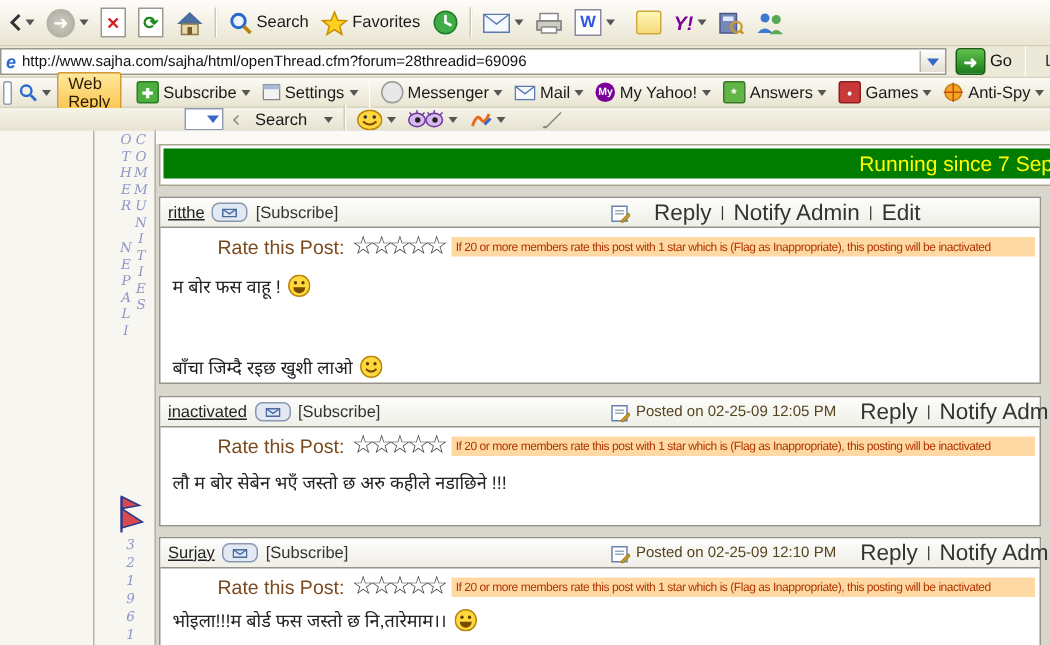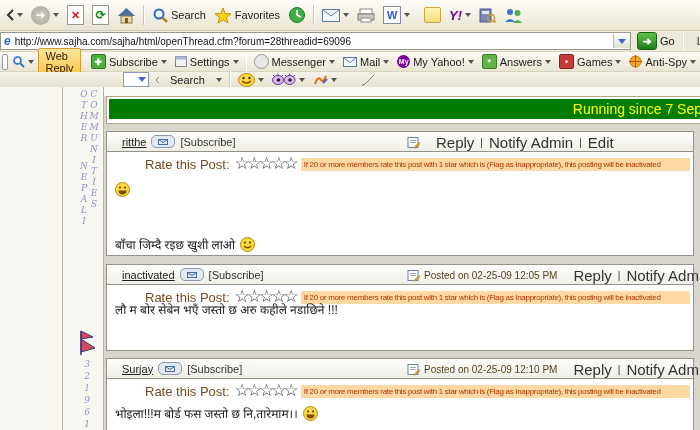--- a/index.html
+++ b/index.html
@@ -53,21 +53,21 @@
   #main{position:absolute;left:103px;top:0;right:0;bottom:0;background:#d9d6ce;border-left:1px solid #b5b2aa;overflow:hidden}
   #main-top-strip{position:absolute;top:0;left:0;right:0;height:9px;background:#fbfaf6}
   #banner-box{position:absolute;left:2px;top:9px;width:600px;height:26px;background:#fff;border:1px solid #aaa690}
   #banner{margin:2px;height:20px;background:#007c00;color:#ffff00;font-size:14px;line-height:20px;
     text-align:right;padding-right:3px;white-space:nowrap;overflow:hidden}
   .post{position:absolute;left:2px;width:586px;background:#fff;border:1px solid #96928a}
   #post1{top:44px;height:123px}
   #post2{top:177px;height:85px}
   #post3{top:271px;height:120px}
   .post-header{position:relative;height:19px;border-bottom:1px solid #96928a;
-    background:linear-gradient(#fdfdfb,#efeee7);display:flex;align-items:center;gap:5px;padding:0 15px;font-size:11px}
+    background:linear-gradient(#fdfdfb,#efeee7);display:flex;align-items:center;gap:5px;padding:0 5px;font-size:11px}
   .author{color:#222;text-decoration:underline;cursor:pointer}
   .pm-btn{width:22px;height:11px;border-radius:5px;background:#e3e9f2;border:1px solid #8898b0;
     display:flex;align-items:center;justify-content:center}
   .subscribe{color:#333}
   .hdr-right{position:absolute;left:300px;top:50%;transform:translateY(-50%);display:flex;align-items:center;gap:4px;white-space:nowrap}
   .posted{font-size:10px;color:#55431f}
   .hlink{font-size:15px;color:#333;cursor:pointer}
   .pipe{font-size:10px;color:#333;margin:0 2px}
   .rate-row{display:flex;align-items:center;margin:5px 3px 0 38px;gap:5px}
   .rate-label{font-size:13px;color:#7a4a1e;white-space:nowrap}
@@ -336,20 +336,21 @@
           <span class="pipe">|</span>
           <span class="hlink">Edit</span>
         </span>
       </div>
       <div class="rate-row">
         <span class="rate-label">Rate this Post:</span>
         <span class="stars">☆☆☆☆☆</span>
         <span class="warning">If 20 or more members rate this post with 1 star which is (Flag as Inappropriate), this posting will be inactivated</span>
       </div>
       <div class="body-line" style="top:50px">
+        <span>म बोर फस वाहू !</span>
         <svg width="15" height="15">
           <circle cx="7.5" cy="7.5" r="7" fill="#ffd83d" stroke="#b8860b"></circle>
           <circle cx="5" cy="5.5" r="1.1" fill="#5a3c00"></circle>
             <circle cx="10" cy="5.5" r="1.1" fill="#5a3c00"></circle>
           <path d="M3.5 8.5 A4 4 0 0 0 11.5 8.5 Z" fill="#7a4a00"></path>
           </svg>
       </div>
       <div class="body-line" style="top:104px">
         <span>बाँचा जिम्दै रइछ खुशी लाओ</span>
         <svg width="15" height="15">
@@ -383,21 +384,21 @@
           <span class="hlink">Reply</span>
           <span class="pipe">|</span>
           <span class="hlink">Notify Admin</span>
         </span>
       </div>
       <div class="rate-row">
         <span class="rate-label">Rate this Post:</span>
         <span class="stars">☆☆☆☆☆</span>
         <span class="warning">If 20 or more members rate this post with 1 star which is (Flag as Inappropriate), this posting will be inactivated</span>
       </div>
-      <div class="body-line" style="top:36px">
+      <div class="body-line" style="top:48px">
         <span>लौ म बोर सेबेन भएँ जस्तो छ अरु कहीले नडाछिने !!!</span>
       </div>
     </div>
 
     <div class="post" id="post3">
       <div class="post-header">
         <span class="author">Surjay</span>
         <span class="pm-btn">
           <svg width="10" height="6">
             <rect x="0.5" y="0.5" width="9" height="5" fill="#dce8f8" stroke="#4a6aa0"></rect>

